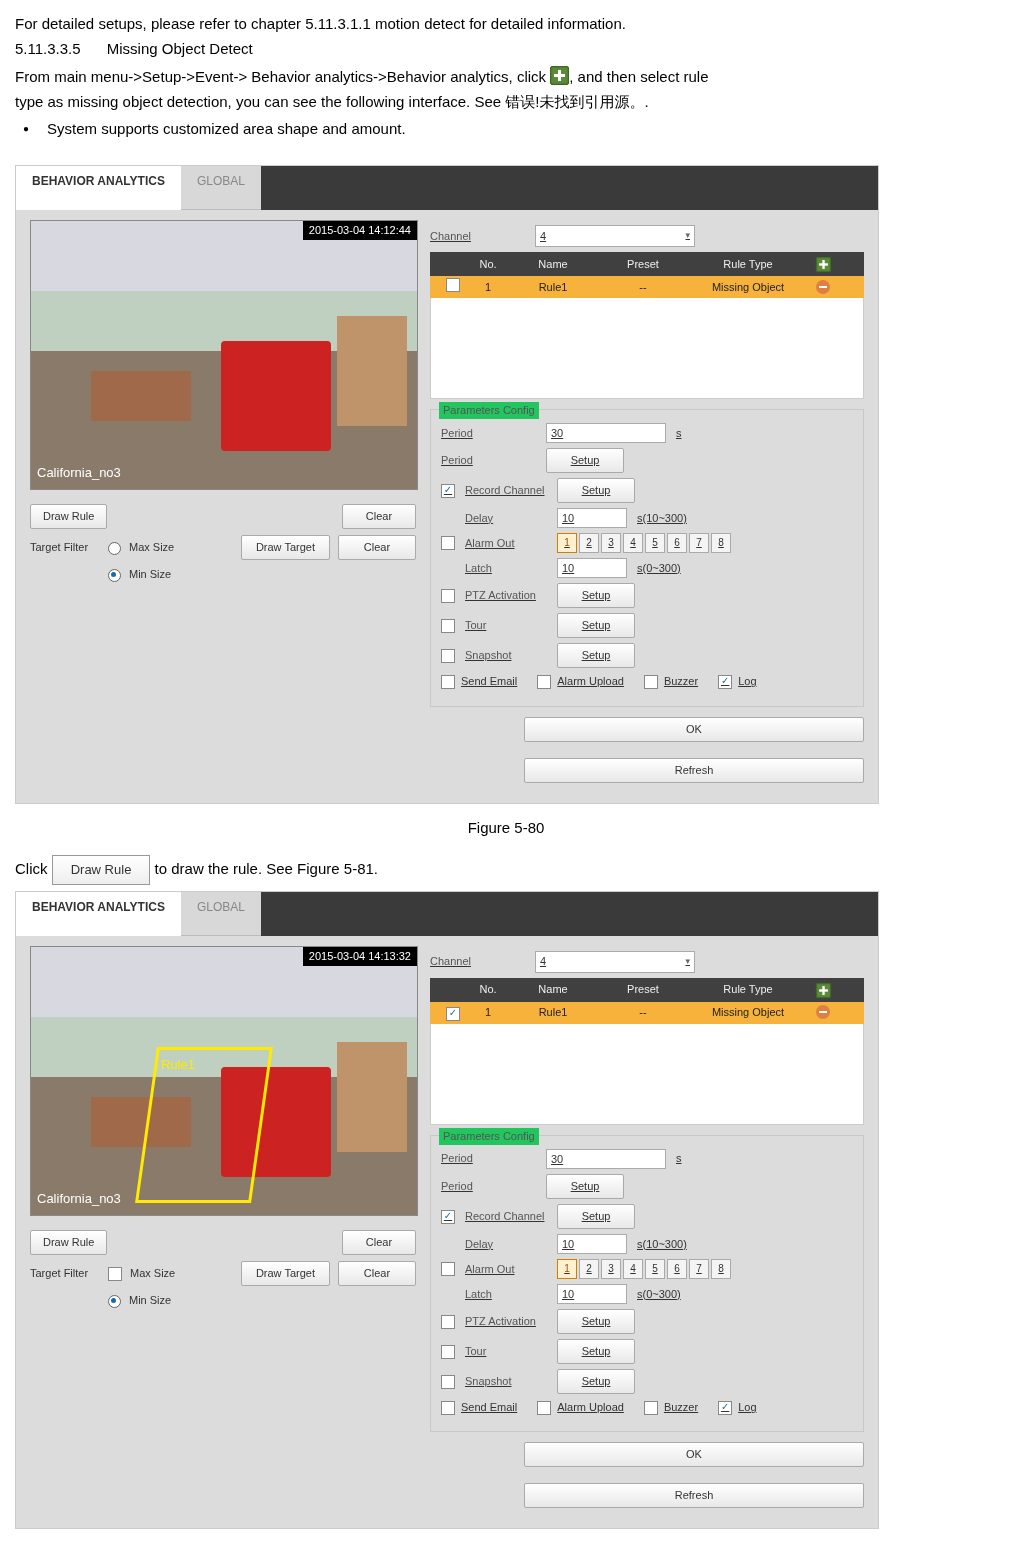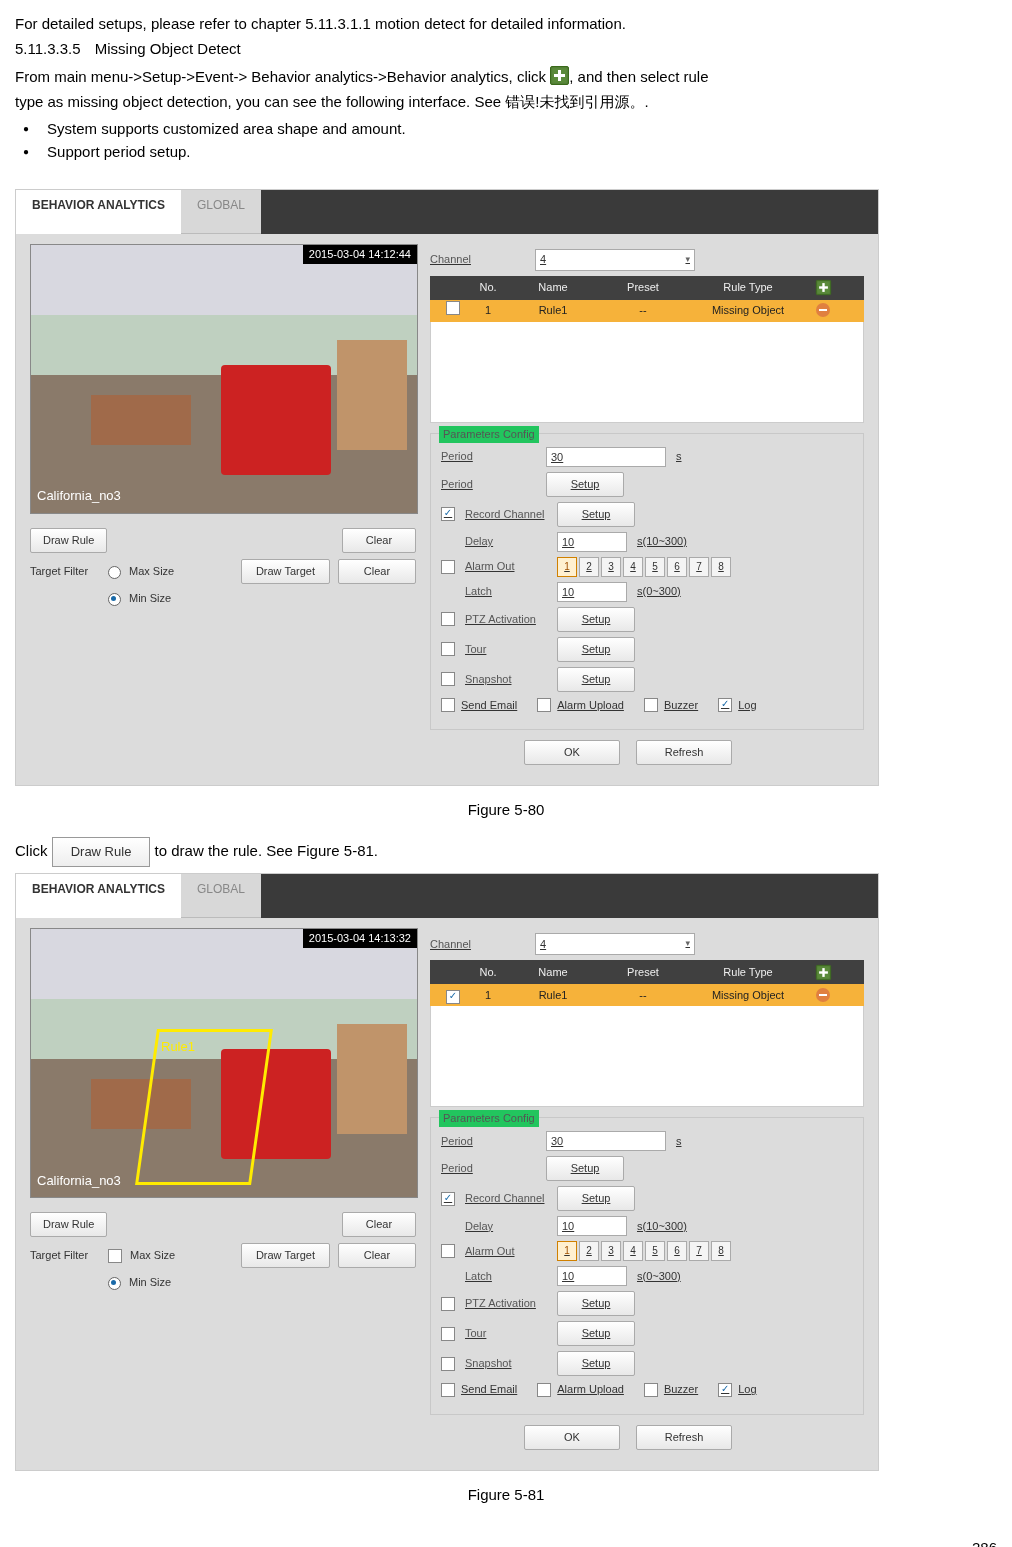--- a/index.html
+++ b/index.html
@@ -5,21 +5,21 @@
   body {
     font-family: Arial, sans-serif;
     font-size: 15px;
     color: #000;
     margin: 0;
     padding: 10px 15px 30px 15px;
     width: 982px;
     line-height: 1.55;
   }
   .para { margin: 2px 0; }
-  .section-num { display:inline-block; margin-right:10px; }
+  .section-num { display:inline-block; margin-right:22px; }
   ul.bullets { list-style: none; padding:0; margin:4px 0 25px 0; }
   ul.bullets li::before { content:"\25CF"; font-size:10px; margin:0 18px 0 8px; position:relative; top:-2px;}
   .plus-icon {
     display:inline-block; width:17px; height:17px; background:#5a8a3a;
     border:1px solid #3a6a1a; border-radius:2px; position:relative; top:3px;
     box-shadow:inset 0 0 2px rgba(0,0,0,.3);
   }
   .plus-icon::before, .plus-icon::after {
     content:""; position:absolute; background:#fff;
   }
@@ -85,21 +85,21 @@
   .rules-rest { height:100px; background:#fff; border:1px solid #ccc; border-top:none;}
   .chk { display:inline-block; width:12px; height:12px; border:1px solid #888; background:#fff; font-size:10px; line-height:10px; text-align:center; color:#1a6aa8;}
   .chk.on::before{content:"\2713";}
   .fieldset { border:1px solid #c8c8c8; margin-top:10px; padding:8px 10px 10px 10px; position:relative;}
   .fieldset .legend { position:absolute; top:-8px; left:8px; background:#22c55e; padding:0 4px; font-size:11px; color:#555;}
   .txt { border:1px solid #aaa; background:#fff; height:18px; width:110px; padding:0 4px; font-size:11px; line-height:18px;}
   .numbtns { display:flex; gap:2px;}
   .numbtn { width:18px; height:18px; border:1px solid #aaa; background:#f4f4f4; font-size:10px; text-align:center; line-height:18px;}
   .numbtn.on { border-color:#d08000; background:#fff0d0; color:#a05000;}
   .fig-caption { text-align:center; font-size:15px; margin:12px 0 16px 0;}
-  .bottom-btns { display:flex; gap:16px; justify-content:flex-start; margin:10px 0 4px 94px;}
+  .bottom-btns { display:flex; gap:16px; justify-content:flex-start; margin:10px 0 4px 94px;flex-direction:column;}
   .pagenum { text-align:right; font-size:15px; margin-top:30px;}
   .radio { display:inline-block; width:11px; height:11px; border:1px solid #666; border-radius:50%; background:#fff; position:relative; top:1px;}
   .radio.on::after{content:"";position:absolute;left:2px;top:2px;width:5px;height:5px;border-radius:50%;background:#1a6aa8;}
 </style>
 </head>
 <body>
 
 <div class="para">For detailed setups, please refer to chapter 5.11.3.1.1 motion detect for detailed information.</div>
 <div class="para">
   <span class="section-num">5.11.3.3.5</span>
@@ -107,21 +107,20 @@
 </div>
 <div class="para">
   <span>From main menu-&gt;Setup-&gt;Event-&gt; Behavior analytics-&gt;Behavior analytics, click</span>
   <span class="plus-icon"></span><span>, and then select rule</span>
 </div>
 <div class="para">
   <span>type as missing object detection, you can see the following interface. See </span><span>错误!未找到引用源。</span><span>.</span>
 </div>
 <ul class="bullets">
   <li>System supports customized area shape and amount.</li>
-  <li>Support period setup.</li>
 </ul>
 
 <div class="shot">
   <div class="tabs">
     <div class="tab active">BEHAVIOR ANALYTICS</div>
     <div class="tab inactive">GLOBAL</div>
     <div class="tab-rest"></div>
   </div>
   <div class="shot-body">
     <div class="left-col">

